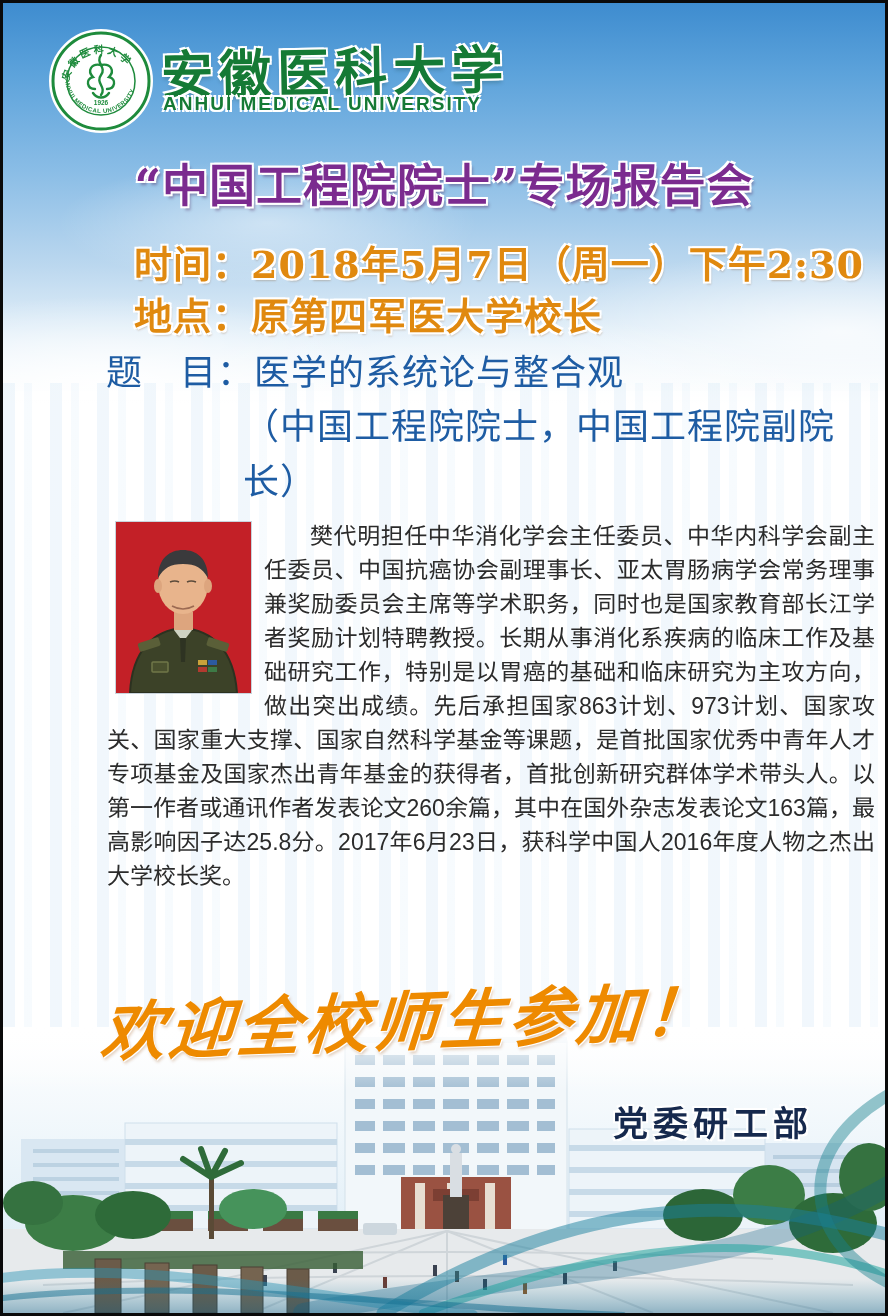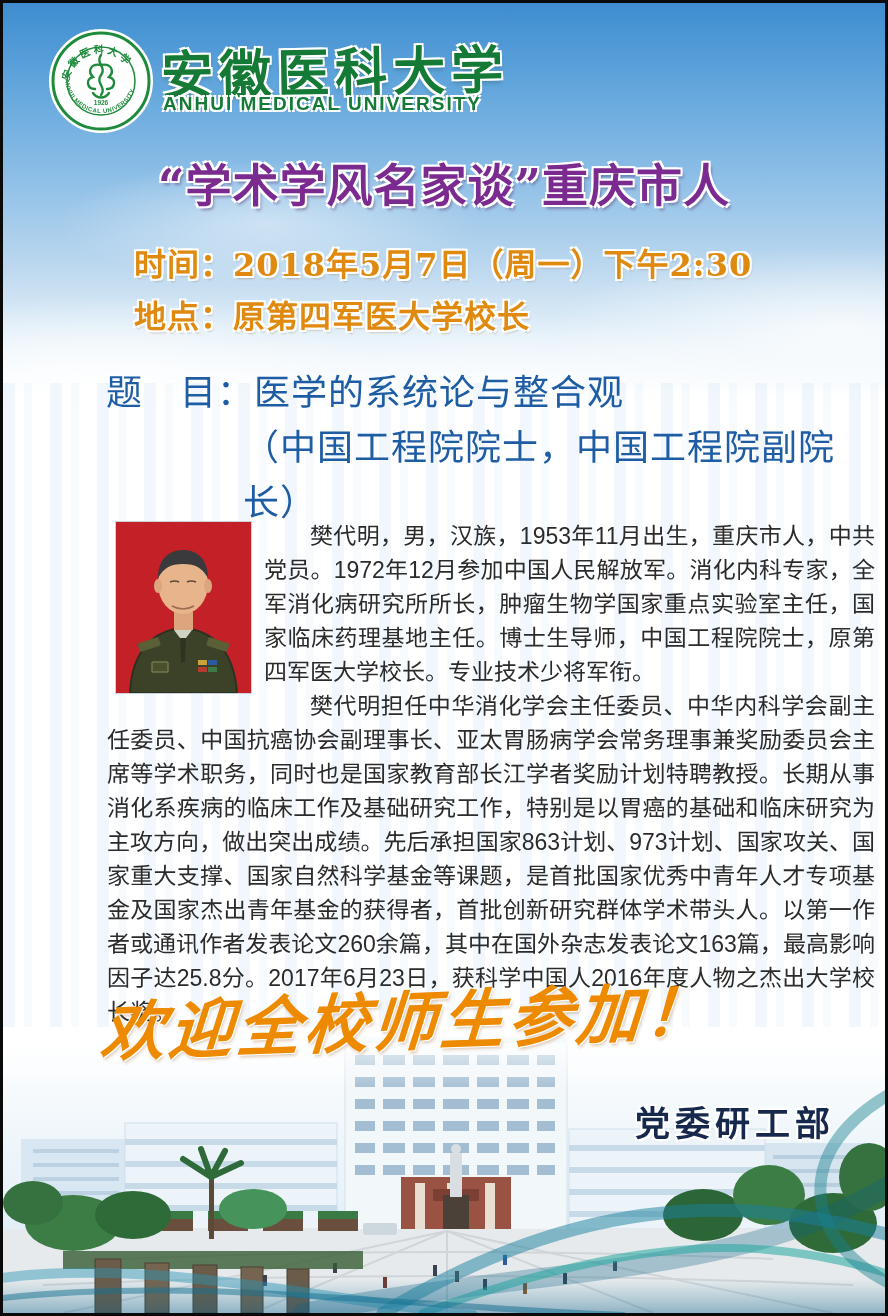--- a/index.html
+++ b/index.html
@@ -50,49 +50,49 @@
     position:absolute;left:0;top:146px;width:100%;z-index:3;
     text-align:center;
     font-family:"DejaVu Serif",serif;font-weight:bold;
     font-size:46px;color:#7b2b8f;letter-spacing:1px;
     text-shadow:-2px -2px 0 #fff,2px -2px 0 #fff,-2px 2px 0 #fff,2px 2px 0 #fff,3px 4px 3px rgba(60,10,70,.35);
   }
   
   .info{position:absolute;left:103px;top:236px;z-index:3;}
   .info div{
     font-family:"DejaVu Serif",serif;font-weight:bold;
-    font-size:32px;line-height:52px;color:#e0890f;letter-spacing:1px;
+    font-size:38px;line-height:52px;color:#e0890f;letter-spacing:1px;
     text-shadow:-2px -2px 0 #fff,2px -2px 0 #fff,-2px 2px 0 #fff,2px 2px 0 #fff,2px 3px 2px rgba(120,60,0,.25);
     padding-left:28px;
   }
   
-  .topic{position:absolute;left:103px;top:362px;z-index:3;color:#1e5ca3;}
+  .topic{position:absolute;left:103px;top:342px;z-index:3;color:#1e5ca3;}
   .topic .row{font-size:36px;line-height:55px;font-weight:500;letter-spacing:1px;}
-  .topic .note{padding-left:137px;}
+  .topic .note{padding-left:137px;font-family:Liberation Serif, serif;}
   
   .bio{
     position:absolute;left:104px;top:516px;width:768px;z-index:3;
     color:#2b2b2b;font-size:23px;line-height:34px;text-align:justify;
   }
   .bio p{margin:0;text-indent:2em;}
   .photo{
     float:left;width:137px;height:173px;margin:2px 12px 6px 8px;
     border:1px solid #c9d4dc;box-sizing:border-box;background:#c32027;
   }
   
   .welcome{
     position:absolute;left:98px;top:966px;width:700px;z-index:4;
     font-family:"DejaVu Serif",serif;font-style:italic;font-weight:bold;
     font-size:64px;letter-spacing:4px;color:#ee8a00;white-space:nowrap;
     transform:rotate(-2deg) skewX(-6deg);
     text-shadow:1px 1px 0 #fff,2px 3px 3px rgba(150,70,0,.25);
   }
   
   .signature{
-    position:absolute;right:50px;top:1092px;z-index:4;
+    position:absolute;right:72px;top:1092px;z-index:4;
     font-family:"DejaVu Serif",serif;font-weight:bold;
     font-size:35px;letter-spacing:5px;color:#16294d;
     text-shadow:-2px -2px 0 #fff,2px -2px 0 #fff,-2px 2px 0 #fff,2px 2px 0 #fff;
   }
   
   .campus{position:absolute;left:0;bottom:0;width:888px;height:286px;z-index:2;}
 </style>
 </head>
 <body>
 
@@ -122,21 +122,21 @@
         <path d="M 52 36 C 62 34, 66 42, 60 48 C 68 50, 66 60, 58 60"></path>
         <path d="M 44 64 C 48 70, 56 70, 60 64"></path>
       </g>
       <text x="52" y="76" text-anchor="middle" font-size="6.5" fill="#1e8b3c" font-weight="bold">1926</text>
     </svg>
   </div>
 
   <div class="univ-zh">安徽医科大学</div>
   <div class="univ-en">ANHUI MEDICAL UNIVERSITY</div>
 
-  <div class="title">“学术学风名家谈”重庆市人</div>
+  <div class="title">“中国工程院院士”专场报告会</div>
 
   <div class="info">
     <div>时间：2018年5月7日（周一）下午2:30</div>
     <div>地点：原第四军医大学校长</div>
   </div>
 
   <div class="topic">
     <div class="row">题　目：医学的系统论与整合观</div>
     <div class="row note">（中国工程院院士，中国工程院副院长）</div>
   </div>
@@ -167,21 +167,20 @@
         <rect x="58" y="90" width="19" height="18" fill="#dda57e"></rect>
         <ellipse cx="67" cy="62" rx="25" ry="30" fill="#e8b48c"></ellipse>
         <path d="M 42 56 C 42 36, 54 28, 67 28 C 80 28, 92 36, 92 56 C 86 46, 80 42, 67 42 C 54 42, 48 46, 42 56 Z" fill="#3a3a3c"></path>
         <ellipse cx="42" cy="64" rx="4" ry="7" fill="#dda57e"></ellipse>
         <ellipse cx="92" cy="64" rx="4" ry="7" fill="#dda57e"></ellipse>
         <path d="M 54 60 Q 59 58 63 60" stroke="#5a4a3a" stroke-width="1.6" fill="none"></path>
         <path d="M 71 60 Q 75 58 80 60" stroke="#5a4a3a" stroke-width="1.6" fill="none"></path>
         <path d="M 56 84 Q 67 90 78 84" stroke="#9c6a52" stroke-width="1.6" fill="none"></path>
       </svg>
     </div>
-    <p>樊代明，男，汉族，1953年11月出生，重庆市人，中共党员。1972年12月参加中国人民解放军。消化内科专家，全军消化病研究所所长，肿瘤生物学国家重点实验室主任，国家临床药理基地主任。博士生导师，中国工程院院士，原第四军医大学校长。专业技术少将军衔。</p>
     <p>樊代明担任中华消化学会主任委员、中华内科学会副主任委员、中国抗癌协会副理事长、亚太胃肠病学会常务理事兼奖励委员会主席等学术职务，同时也是国家教育部长江学者奖励计划特聘教授。长期从事消化系疾病的临床工作及基础研究工作，特别是以胃癌的基础和临床研究为主攻方向，做出突出成绩。先后承担国家863计划、973计划、国家攻关、国家重大支撑、国家自然科学基金等课题，是首批国家优秀中青年人才专项基金及国家杰出青年基金的获得者，首批创新研究群体学术带头人。以第一作者或通讯作者发表论文260余篇，其中在国外杂志发表论文163篇，最高影响因子达25.8分。2017年6月23日，获科学中国人2016年度人物之杰出大学校长奖。</p>
   </div>
 
   <div class="welcome">欢迎全校师生参加！</div>
 
   <div class="signature">党委研工部</div>
 
   <svg class="campus" viewBox="0 0 888 286">
     <defs>
       <linearGradient id="skyg" x1="0" y1="0" x2="0" y2="1">

